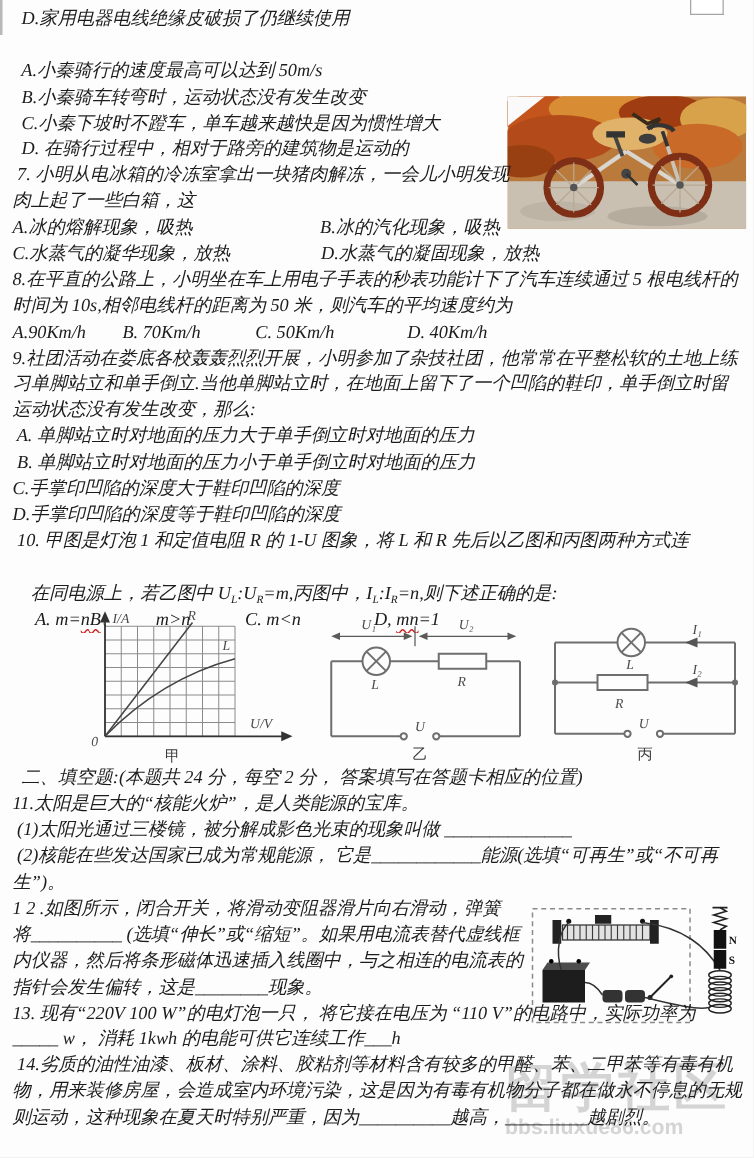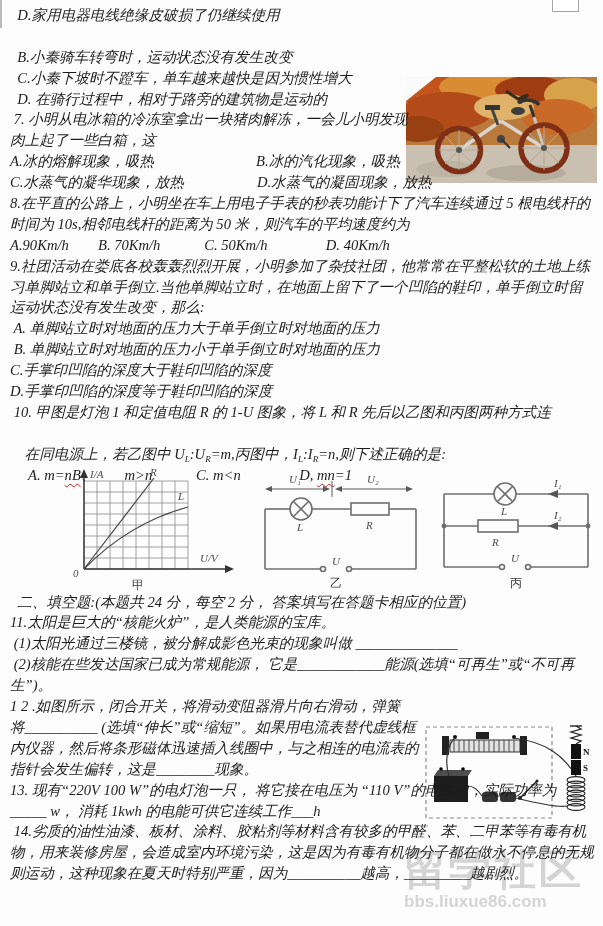--- a/index.html
+++ b/index.html
@@ -135,20 +135,21 @@
       <ellipse cx="152" cy="65" rx="9" ry="3.4"></ellipse>
         <ellipse cx="152" cy="69.5" rx="9" ry="3.4"></ellipse>
       <ellipse cx="152" cy="74" rx="9" ry="3.4"></ellipse>
         <ellipse cx="152" cy="78.5" rx="9" ry="3.4"></ellipse>
       <ellipse cx="152" cy="83" rx="9" ry="3.4"></ellipse>
     </g>
   </svg>
 
   <div class="ln">  D.家用电器电线绝缘皮破损了仍继续使用</div>
   <div class="ln"></div>
+  <div class="ln">  A.小秦骑行的速度最高可以达到 50m/s</div>
   <div class="ln">  B.小秦骑车转弯时，运动状态没有发生改变</div>
   <div class="ln">  C.小秦下坡时不蹬车，单车越来越快是因为惯性增大</div>
   <div class="ln">  D. 在骑行过程中，相对于路旁的建筑物是运动的</div>
   <div class="ln"> 7. 小明从电冰箱的冷冻室拿出一块猪肉解冻，一会儿小明发现</div>
   <div class="ln">肉上起了一些白箱，这</div>
   <div class="ln">A.冰的熔解现象，吸热　　　　　　　B.冰的汽化现象，吸热</div>
   <div class="ln">C.水蒸气的凝华现象，放热　　　　　D.水蒸气的凝固现象，放热</div>
   <div class="ln">8.在平直的公路上，小明坐在车上用电子手表的秒表功能计下了汽车连续通过 5 根电线杆的</div>
   <div class="ln">时间为 10s,相邻电线杆的距离为 50 米，则汽车的平均速度约为</div>
   <div class="ln">A.90Km/h　　B. 70Km/h　　　C. 50Km/h　　　　D. 40Km/h</div>

